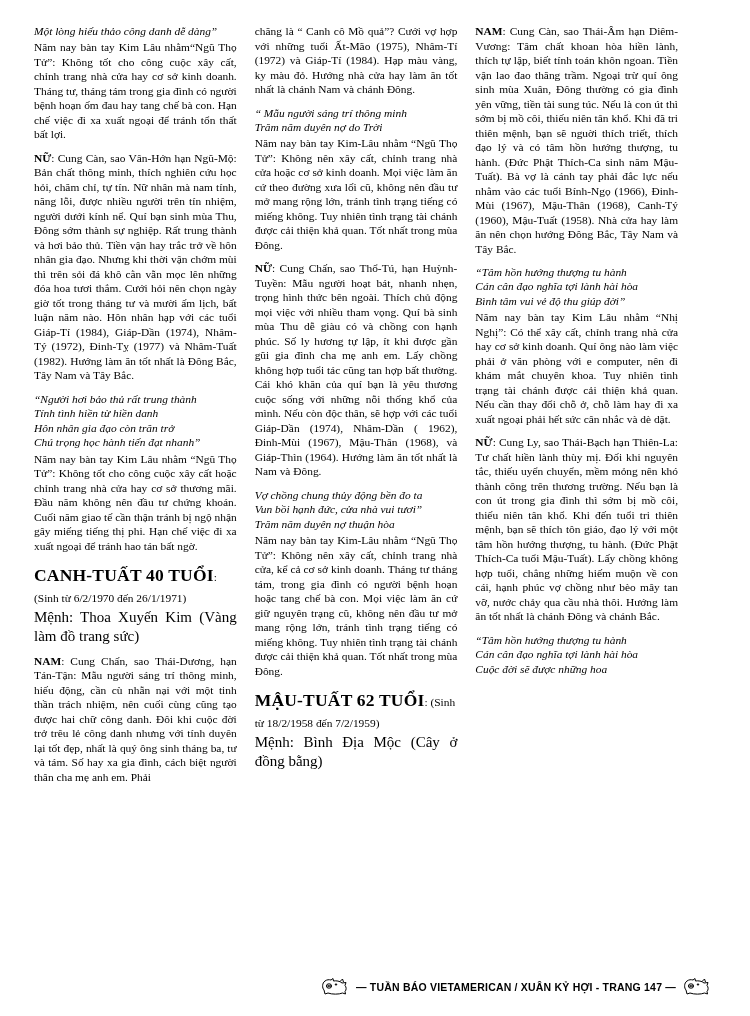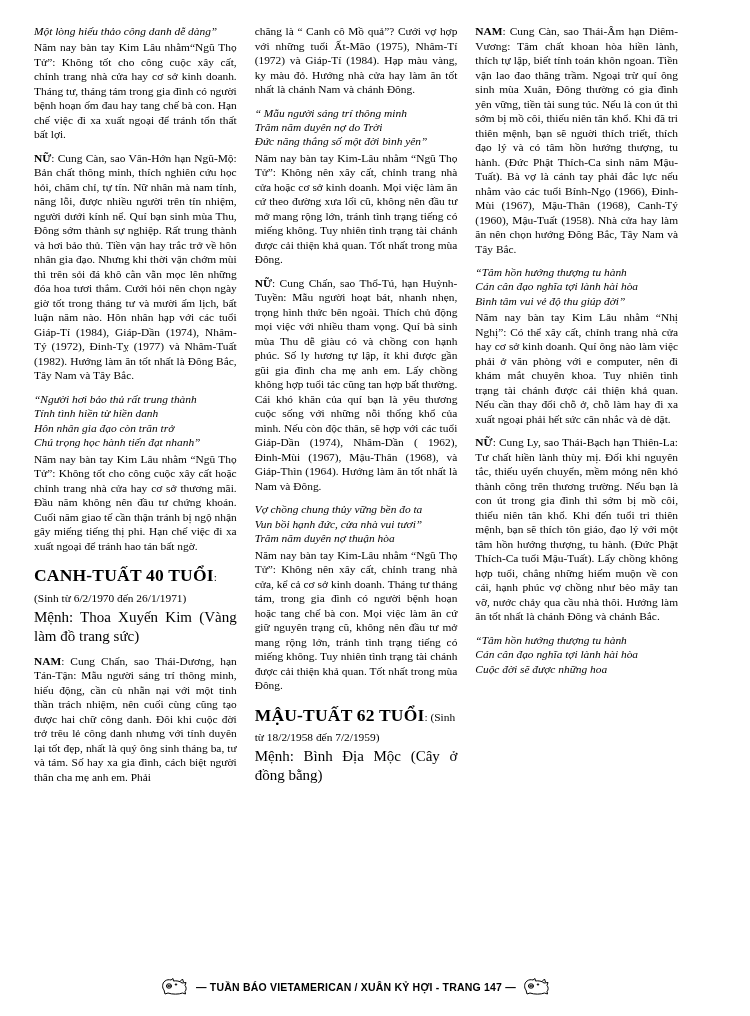--- a/index.html
+++ b/index.html
@@ -73,21 +73,21 @@
     left: 0;
     right: 0;
     bottom: 18px;
     text-align: center;
     font-family: "Liberation Sans", sans-serif;
     font-size: 10.5px;
     font-weight: bold;
     letter-spacing: 0.2px;
     display: flex;
     align-items: center;
-    justify-content: center;
+    justify-content: flex-end;
     gap: 6px;
   }
   .pig-icon { display: block; }
   .footer-text { white-space: nowrap; }
 </style>
 </head>
 <body>
 
 <div class="page">
   <div class="columns">
@@ -106,26 +106,25 @@
       <h2 class="section-head"><span>CANH-TUẤT 40 TUỔI</span><span class="sub">: (Sinh từ 6/2/1970 đến 26/1/1971)</span></h2>
       <p class="fate-line">Mệnh: Thoa Xuyến Kim (Vàng làm đồ trang sức)</p>
       <p class="para"><span class="bold">NAM</span><span>: Cung Chấn, sao Thái-Dương, hạn Tán-Tận: Mẫu người sáng trí thông minh, hiếu động, cần cù nhẫn nại với một tinh thần trách nhiệm, nên cuối cùng cũng tạo được hai chữ công danh. Đôi khi cuộc đời trở trêu lẻ công danh nhưng với tính duyên lại tốt đẹp, nhất là quý ông sinh tháng ba, tư và tám. Số hay xa gia đình, cách biệt người thân cha mẹ anh em. Phải</span></p>
     </div>
 
     <div class="col">
       <p class="para">chăng là “ Canh cô Mồ quả”? Cưới vợ hợp với những tuổi Ất-Mão (1975), Nhâm-Tí (1972) và Giáp-Tí (1984). Hạp màu vàng, ky màu đỏ. Hướng nhà cửa hay làm ăn tốt nhất là chánh Nam và chánh Đông.</p>
       <div class="verse-block">
         <p class="verse">“ Mẫu người sáng trí thông minh</p>
         <p class="verse">Trăm năm duyên nợ do Trời</p>
-        <p class="verse">Đức năng thắng số một đời bình yên”</p>
       </div>
       <p class="para">Năm nay bàn tay Kim-Lâu nhằm “Ngũ Thọ Tử”: Không nên xây cất, chỉnh trang nhà cửa hoặc cơ sở kinh doanh. Mọi việc làm ăn cứ theo đường xưa lối cũ, không nên đầu tư mở mang rộng lớn, tránh tình trạng tiếng có miếng không. Tuy nhiên tình trạng tài chánh được cải thiện khả quan. Tốt nhất trong mùa Đông.</p>
       <p class="para"><span class="bold">NỮ</span><span>: Cung Chấn, sao Thổ-Tú, hạn Huỳnh-Tuyền: Mẫu người hoạt bát, nhanh nhẹn, trọng hình thức bên ngoài. Thích chủ động mọi việc với nhiều tham vọng. Quí bà sinh mùa Thu dễ giàu có và chồng con hạnh phúc. Số ly hương tự lập, ít khi được gần gũi gia đình cha mẹ anh em. Lấy chồng không hợp tuổi tác cũng tan hợp bất thường. Cái khó khăn của quí bạn là yêu thương cuộc sống với những nỗi thống khổ của mình. Nếu còn độc thân, sẽ hợp với các tuổi Giáp-Dần (1974), Nhâm-Dần ( 1962), Đinh-Mùi (1967), Mậu-Thân (1968), và Giáp-Thìn (1964). Hướng làm ăn tốt nhất là Nam và Đông.</span></p>
       <div class="verse-block">
-        <p class="verse">Vợ chồng chung thủy vững bền đo ta</p>
+        <p class="verse">Vợ chồng chung thủy động bền đo ta</p>
         <p class="verse">Vun bồi hạnh đức, cửa nhà vui tươi”</p>
         <p class="verse">Trăm năm duyên nợ thuận hòa</p>
       </div>
       <p class="para">Năm nay bàn tay Kim-Lâu nhằm “Ngũ Thọ Tử”: Không nên xây cất, chỉnh trang nhà cửa, kể cả cơ sở kinh doanh. Tháng tư tháng tám, trong gia đình có người bệnh hoạn hoặc tang chế bà con. Mọi việc làm ăn cứ giữ nguyên trạng cũ, không nên đầu tư mở mang rộng lớn, tránh tình trạng tiếng có miếng không. Tuy nhiên tình trạng tài chánh được cải thiện khả quan. Tốt nhất trong mùa Đông.</p>
       <h2 class="section-head"><span>MẬU-TUẤT 62 TUỔI</span><span class="sub">: (Sinh từ 18/2/1958 đến 7/2/1959)</span></h2>
       <p class="fate-line">Mệnh: Bình Địa Mộc (Cây ở đồng bằng)</p>
     </div>
 
     <div class="col">
       <p class="para"><span class="bold">NAM</span><span>: Cung Càn, sao Thái-Âm hạn Diêm-Vương: Tâm chất khoan hòa hiền lành, thích tự lập, biết tính toán khôn ngoan. Tiền vận lao đao thăng trầm. Ngoại trừ quí ông sinh mùa Xuân, Đông thường có gia đình yên vững, tiền tài sung túc. Nếu là con út thì sớm bị mồ côi, thiếu niên tân khổ. Khi đã tri thiên mệnh, bạn sẽ nguời thích triết, thích đạo lý và có tâm hồn hướng thượng, tu hành. (Đức Phật Thích-Ca sinh năm Mậu-Tuất). Bà vợ là cánh tay phải đắc lực nếu nhằm vào các tuổi Bính-Ngọ (1966), Đinh-Mùi (1967), Mậu-Thân (1968), Canh-Tý (1960), Mậu-Tuất (1958). Nhà cửa hay làm ăn nên chọn hướng Đông Bắc, Tây Nam và Tây Bắc.</span></p>

